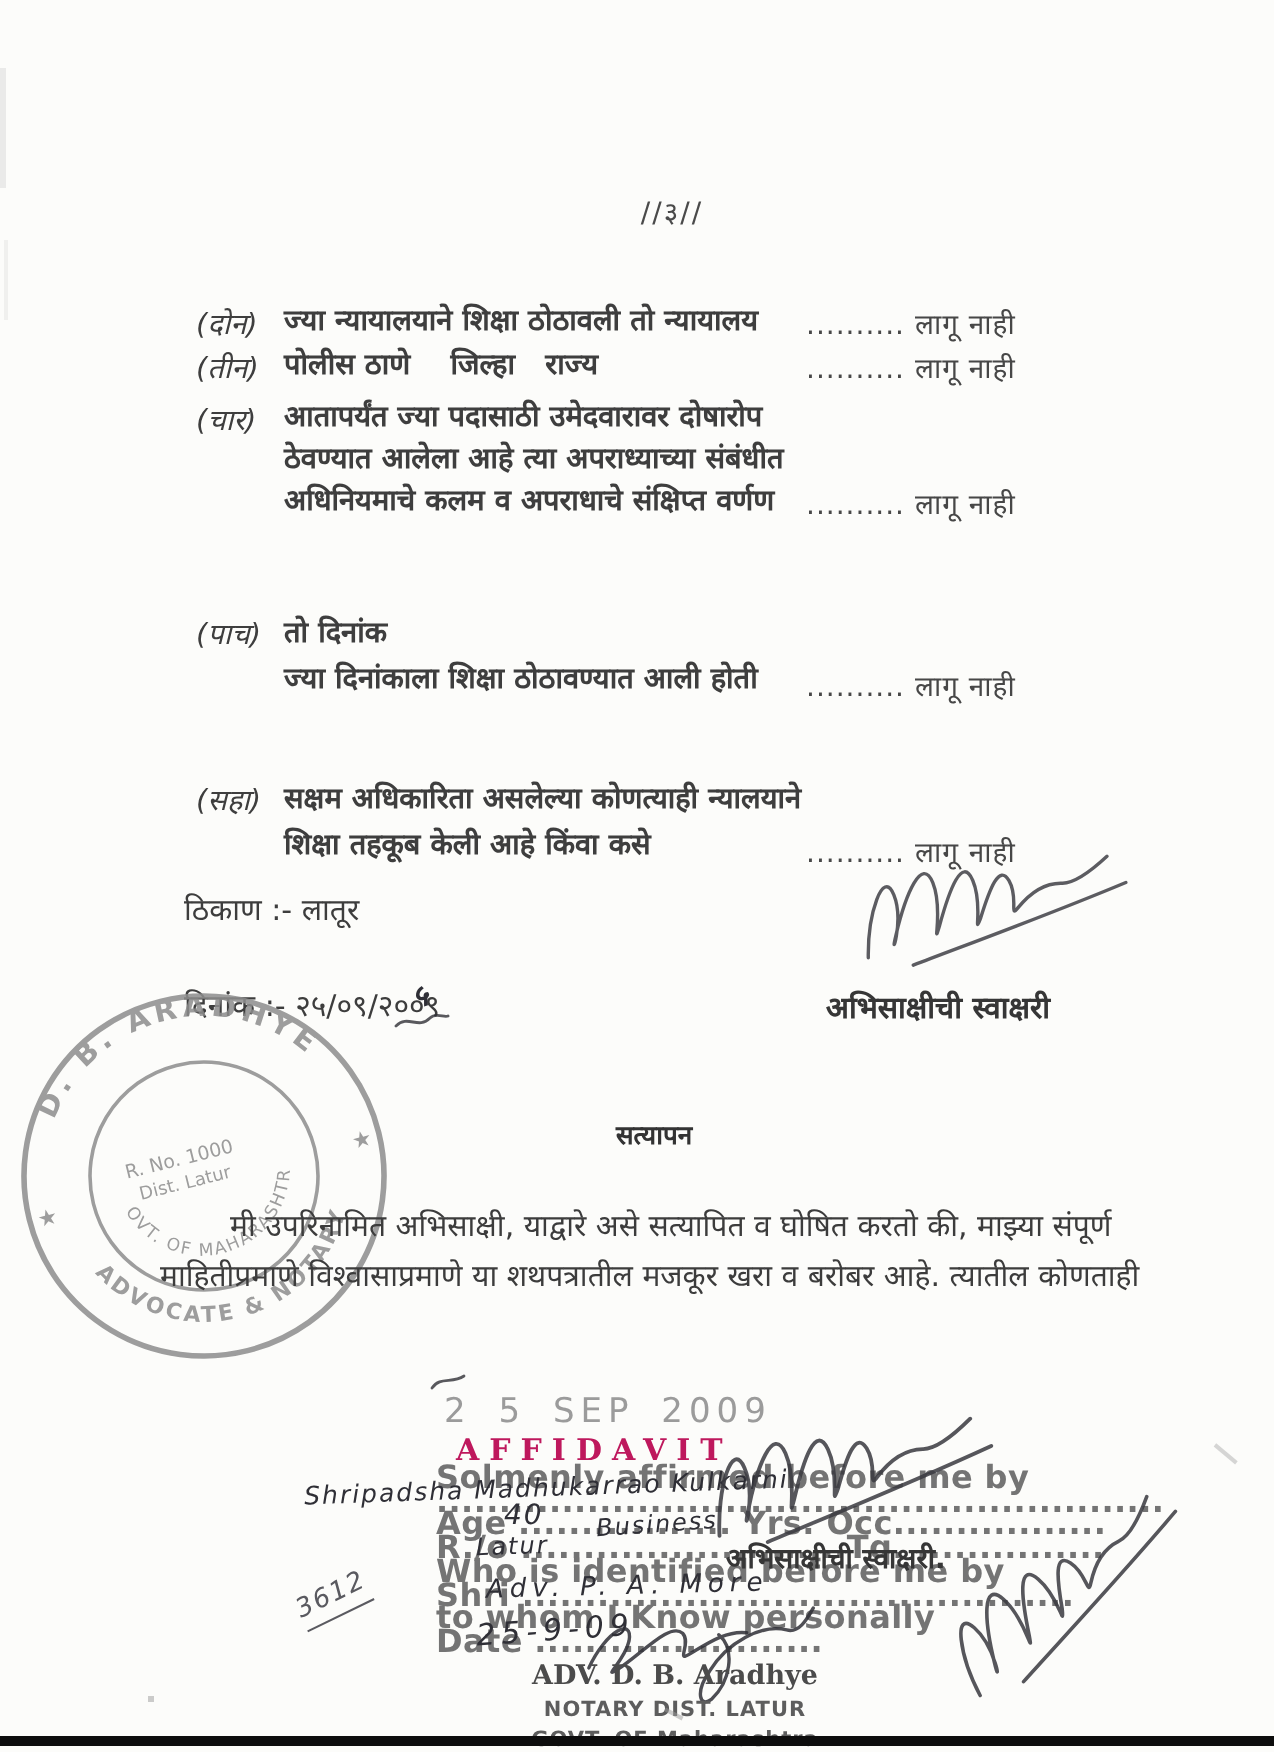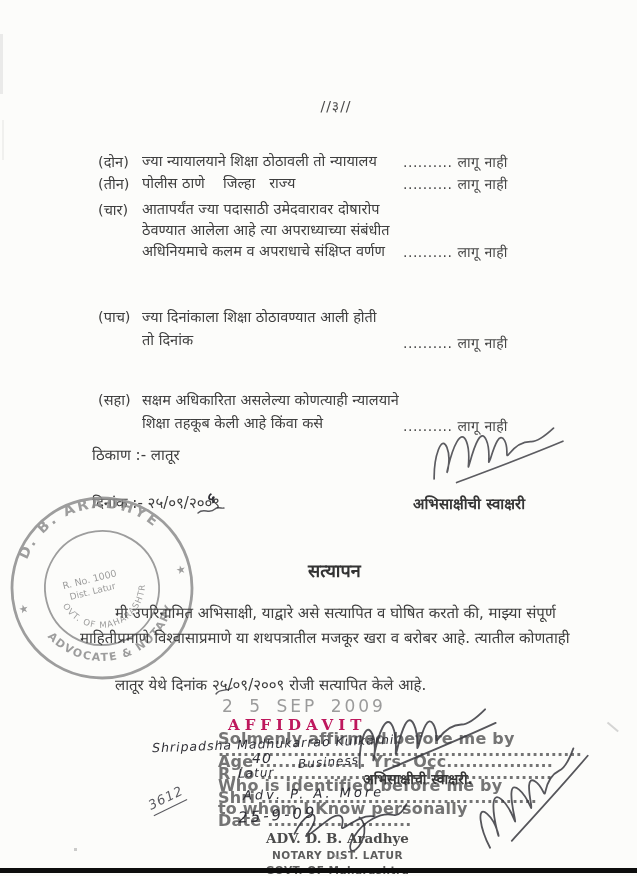--- a/index.html
+++ b/index.html
@@ -6,31 +6,31 @@
   .page{
     position:relative;width:637px;height:876px;margin:0 auto;
     background:#fcfcfa;overflow:hidden;
     font-family:"DejaVu Sans",sans-serif;color:#3e3e3e;
   }
   .abs{position:absolute;white-space:nowrap;}
   
   .pageno{left:300px;top:96px;width:72px;text-align:center;font-size:14px;letter-spacing:1px;color:#4a4a4a;}
   
   .item{position:absolute;left:0;width:637px;}
-  .item .ilabel{position:absolute;left:98px;top:0;font-size:14.5px;}
+  .item .ilabel{position:absolute;left:98px;top:0;font-size:14.5px;font-style:italic;}
   .item .ilines{position:absolute;left:142px;top:0;}
-  .item .ilines div{white-space:nowrap;font-size:14.5px;}
+  .item .ilines div{white-space:nowrap;font-size:14.5px;font-weight:bold;}
   .bA .ilines div{line-height:21px;}
   .bB .ilines div{line-height:23px;}
   .item .iapply{position:absolute;left:403px;bottom:1px;font-size:14px;color:#474747;letter-spacing:.5px;}
   
   .plain{font-size:15px;color:#3d3d3d;}
   .signlabel{font-weight:bold;font-size:15px;color:#363636;}
   
-  .vheading{font-weight:bold;font-size:18px;color:#333;}
+  .vheading{font-weight:bold;font-size:13px;color:#333;}
   .vline{font-size:15px;line-height:23px;color:#3c3c3c;}
   
   .datestamp{font-size:17px;color:#9b9b9b;letter-spacing:3px;word-spacing:5px;}
   
   .afftitle{font-family:"DejaVu Serif",serif;font-weight:bold;font-size:15px;letter-spacing:5px;color:#be185d;}
   .stampblock div{font-size:16px;font-weight:bold;color:#747474;line-height:11.7px;letter-spacing:.2px;white-space:nowrap;}
   
   .hw{font-style:italic;color:#2f2f36;letter-spacing:1px;}
   
   .footerblock{left:230px;top:830px;width:215px;text-align:center;}
@@ -70,22 +70,22 @@
       <div>आतापर्यंत ज्या पदासाठी उमेदवारावर दोषारोप</div>
       <div>ठेवण्यात आलेला आहे त्या अपराध्याच्या संबंधीत</div>
       <div>अधिनियमाचे कलम व अपराधाचे संक्षिप्त वर्णण</div>
     </span>
     <span class="iapply">.......... लागू नाही</span>
   </div>
 
   <div class="item bB" style="top:306px;height:47px;padding-left:20px;">
     <span class="ilabel">(पाच)</span>
     <span class="ilines">
+      <div>तो दिनांक</div>
       <div>ज्या दिनांकाला शिक्षा ठोठावण्यात आली होती</div>
-      <div>तो दिनांक</div>
     </span>
     <span class="iapply">.......... लागू नाही</span>
   </div>
 
   <div class="item bB" style="top:355px;height:47px;margin-top:34px;">
     <span class="ilabel">(सहा)</span>
     <span class="ilines">
       <div>सक्षम अधिकारिता असलेल्या कोणत्याही न्यालयाने</div>
       <div>शिक्षा तहकूब केली आहे किंवा कसे</div>
     </span>
@@ -129,21 +129,20 @@
       <text x="17" y="103" font-size="11" text-anchor="middle">★</text>
       <text x="179" y="103" font-size="11" text-anchor="middle">★</text>
       <text x="88" y="90" font-size="9.5" text-anchor="middle">R. No. 1000</text>
       <text x="88" y="102" font-size="9" text-anchor="middle">Dist. Latur</text>
     </g>
   </svg>
 
   <div class="abs vheading" style="left:308px;top:558px;">सत्यापन</div>
   <div class="abs vline" style="left:115px;top:602px;">मी उपरिनामित अभिसाक्षी, याद्वारे असे सत्यापित व घोषित करतो की, माझ्या संपूर्ण</div>
   <div class="abs vline" style="left:80px;top:627px;">माहितीप्रमाणे विश्वासाप्रमाणे या शथपत्रातील मजकूर खरा व बरोबर आहे. त्यातील कोणताही</div>
-  <div class="abs vline" style="left:115px;top:674px;">लातूर येथे दिनांक २५/०९/२००९ रोजी सत्यापित केले आहे.</div>
   <svg class="abs" style="left:214px;top:686px;" width="20" height="10">
     <path d="M2,8 C6,2 12,6 18,2" fill="none" stroke="#2f2f36" stroke-width="1.4" stroke-linecap="round" opacity=".8"></path>
   </svg>
 
   <div class="abs datestamp" style="left:222px;top:696px;">2 5 SEP 2009</div>
 
   <div class="abs afftitle" style="left:228px;top:716px;">AFFIDAVIT</div>
   <div class="abs stampblock" style="left:218px;top:733px;">
     <div>Solmenly affirmed before me by</div>
     <div>..........................................................</div>

